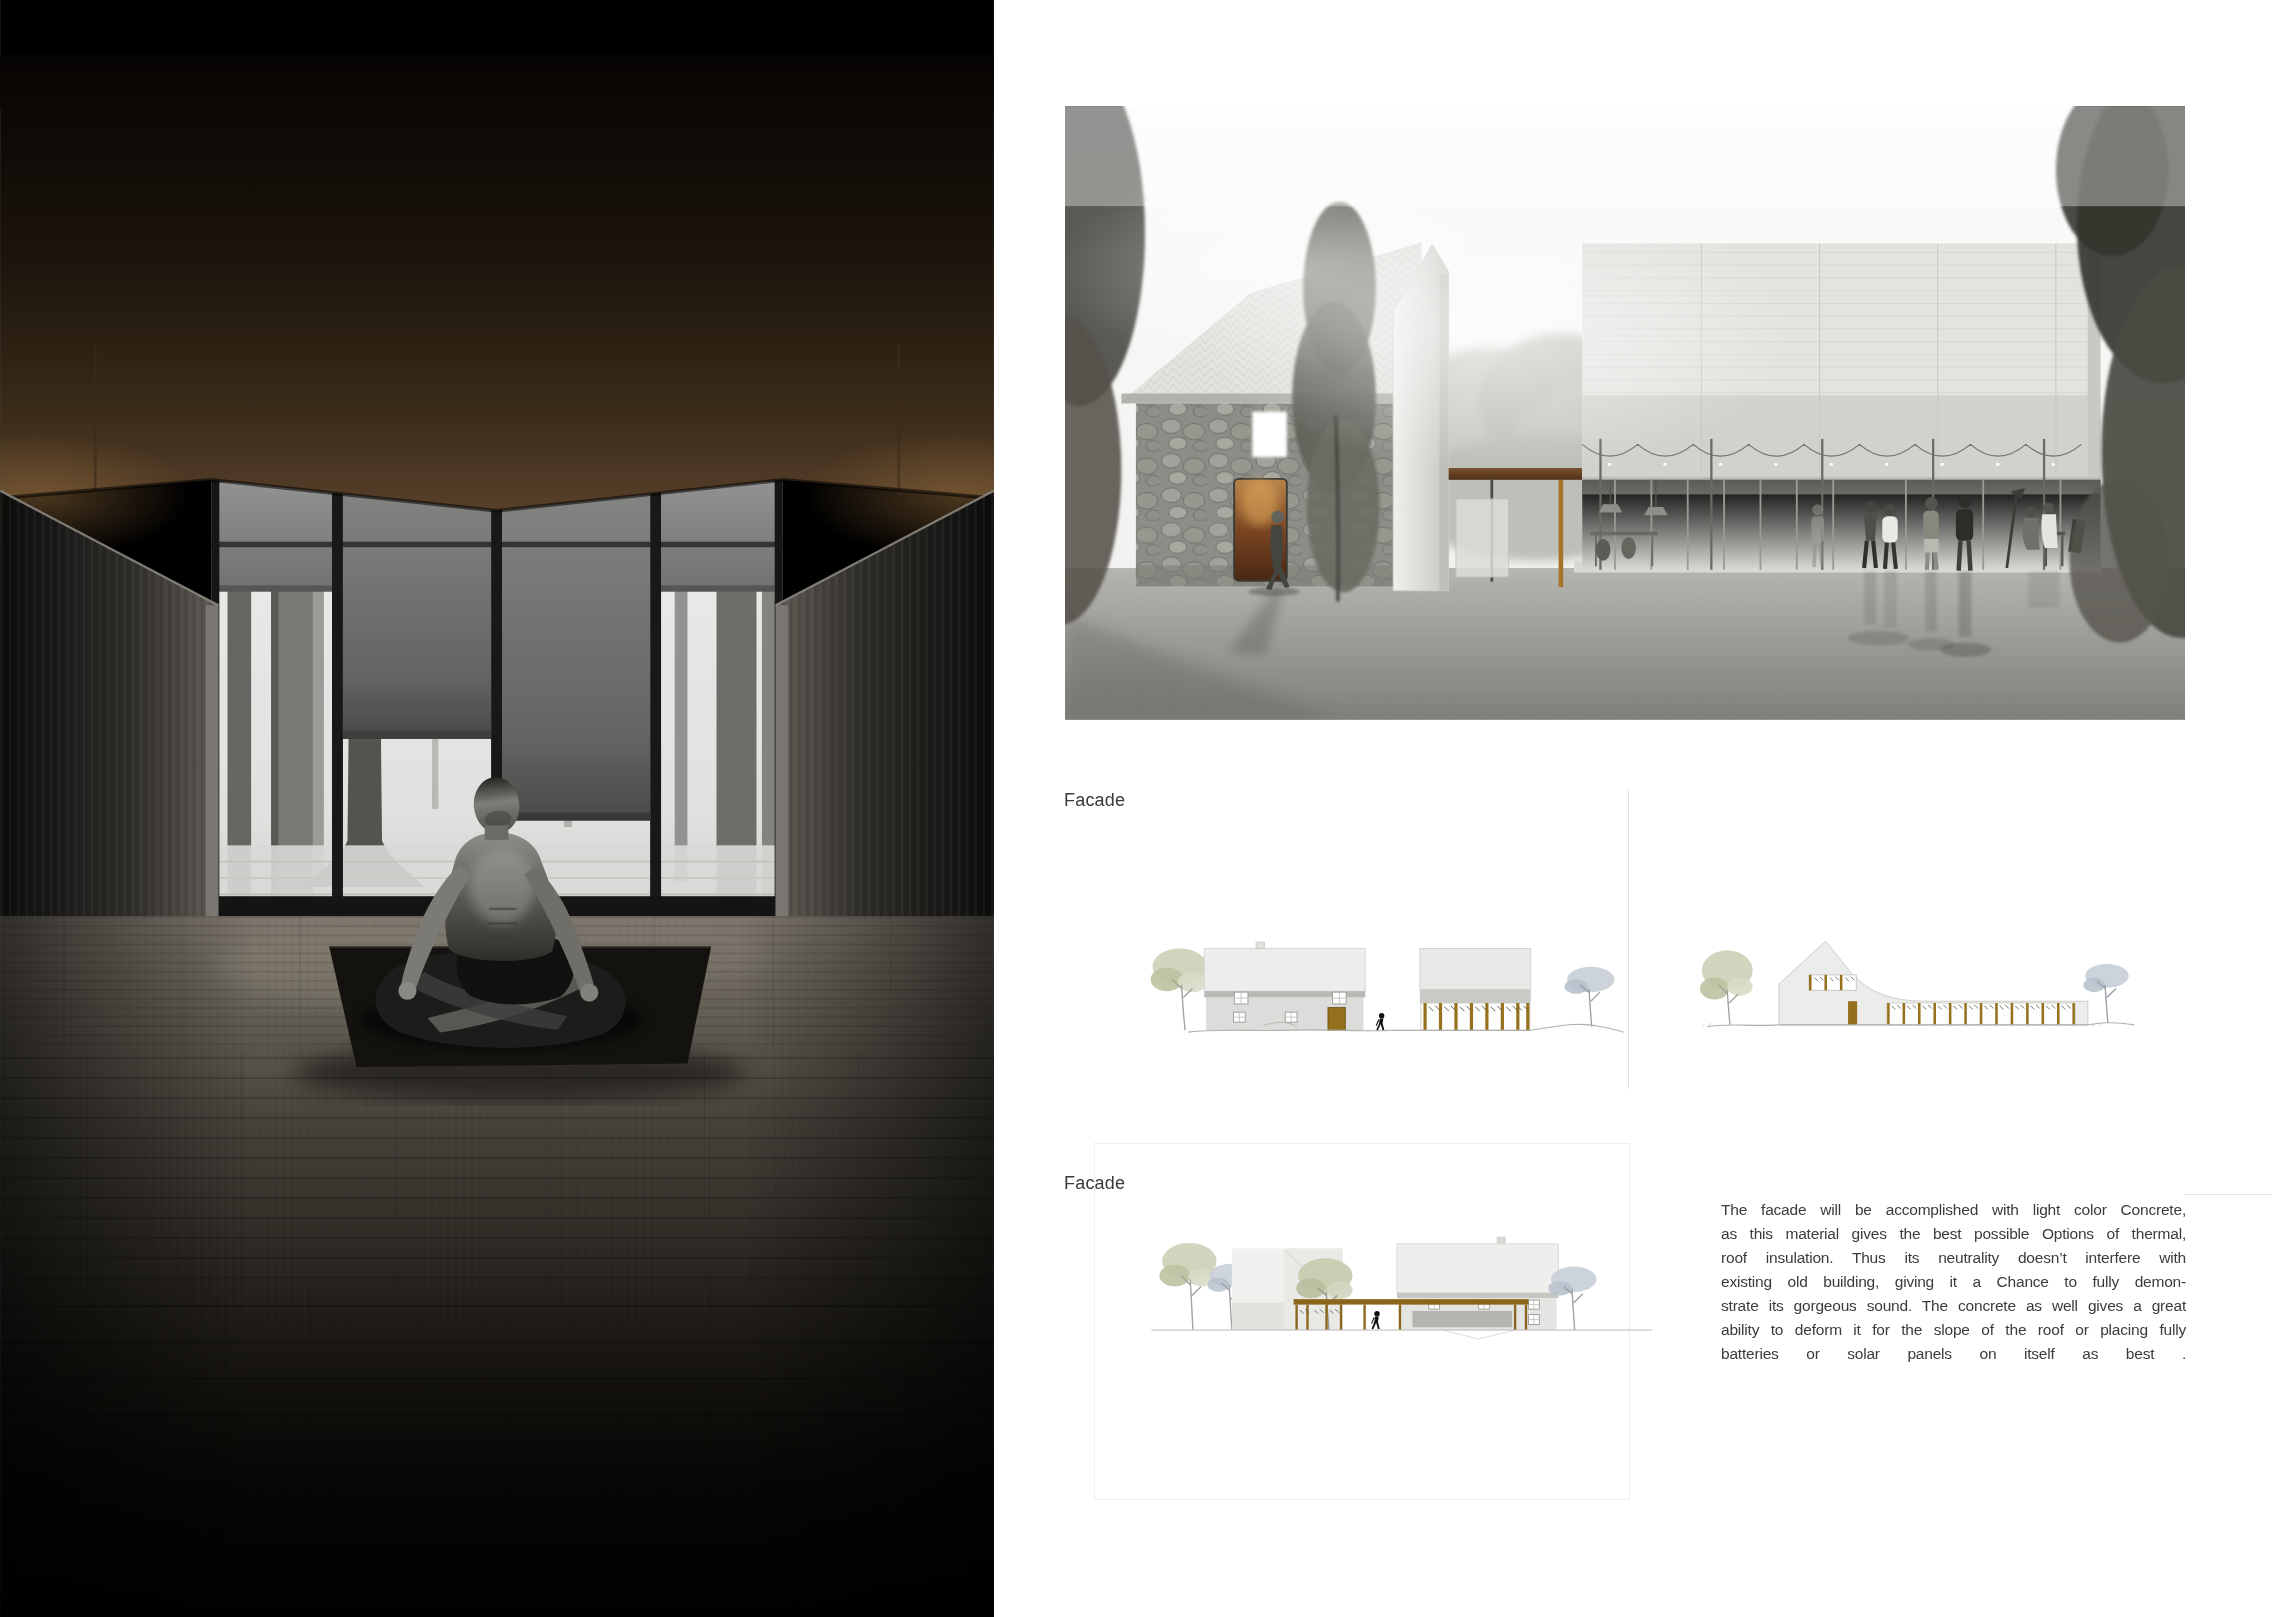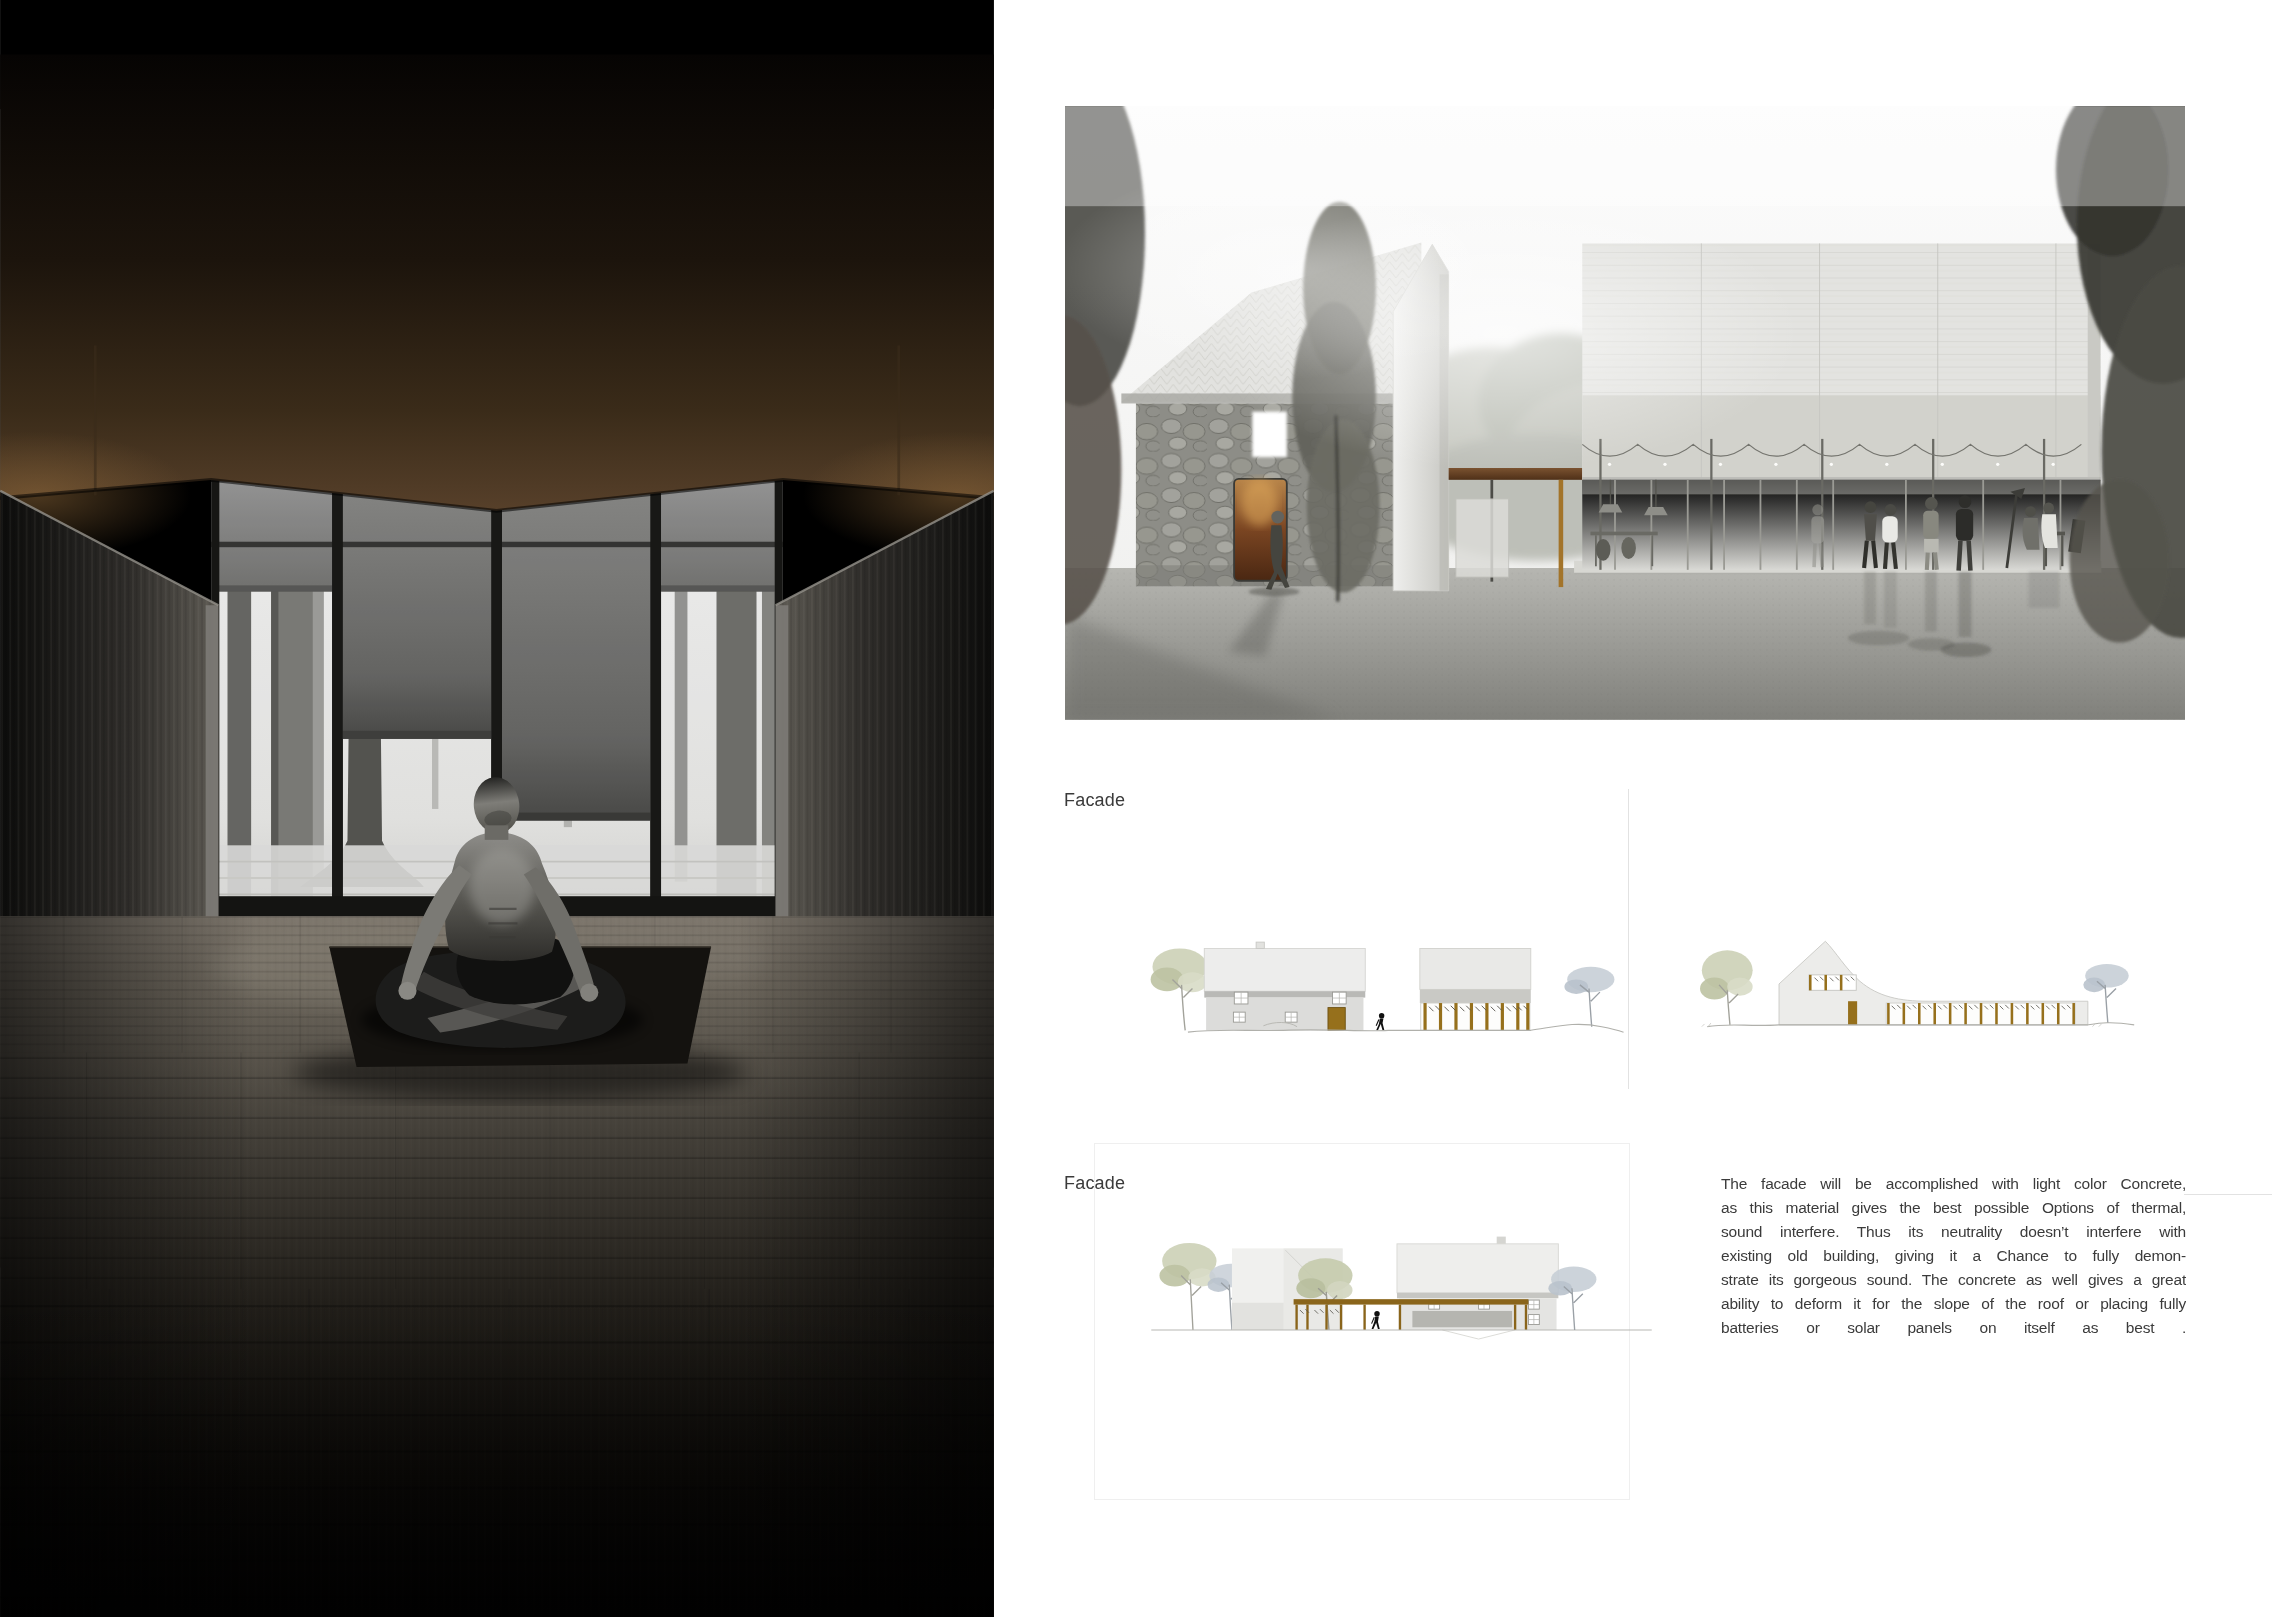--- a/index.html
+++ b/index.html
@@ -3,21 +3,21 @@
 <meta charset="utf-8">
 <style>
   html,body{margin:0;padding:0;background:#fff;width:2273px;height:1617px;overflow:hidden;
     font-family:"Liberation Sans",sans-serif;}
   #page{position:relative;width:2273px;height:1617px;background:var(--page-background,#fff);padding-left:8px;}
   .abs{position:absolute;}
   .facade-label{font-size:18px;color:var(--label-text,#3a3a3a);letter-spacing:0.2px;}
   .hairline-v{width:0.9px;background:var(--hairline-gray,#e2e2e2);}
   .hairline-h{height:0.9px;background:var(--hairline-gray,#e6e6e6);}
   .panel-outline{border:0.9px solid #efefef;}
-  #text-block{width:465px;color:var(--body-text,#3b3b3b);}
+  #text-block{width:465px;color:var(--body-text,#3b3b3b);margin-top:26px;}
   .t-line{font-size:15.5px;letter-spacing:-0.2px;line-height:24px;height:24px;
     text-align:justify;text-align-last:justify;overflow:hidden;white-space:normal;}
   svg{display:block;}
 </style>
 </head>
 <body>
 
 <div id="page">
 
   <div class="abs" style="left:0;top:0;width:994px;height:1617px">
@@ -681,21 +681,21 @@
       <ellipse cx="470" cy="62" rx="25" ry="14" fill="#c7ced6" opacity=".9"></ellipse>
       <ellipse cx="455" cy="72" rx="13" ry="8" fill="#b9c2cc" opacity=".9"></ellipse>
       <path d="M468,72 C469,90 470,104 471,118 M468,78 L459,70 M470,88 L480,78" stroke="#9aa0a6" stroke-width="1.5" fill="none"></path>
     </g>
   </svg>
   </div>
 
   <div id="text-block" class="abs" style="left:1721px;top:1172px">
     <div class="t-line">The facade will be accomplished with light color Concrete,</div>
     <div class="t-line">as this material gives the best possible Options of thermal,</div>
-    <div class="t-line">sound interfere. Thus its neutrality doesn’t interfere with</div>
+    <div class="t-line">roof insulation. Thus its neutrality doesn’t interfere with</div>
     <div class="t-line">existing old building, giving it a Chance to fully demon-</div>
     <div class="t-line">strate its gorgeous sound. The concrete as well gives a great</div>
     <div class="t-line">ability to deform it for the slope of the roof or placing fully</div>
     <div class="t-line">batteries or solar panels    on itself as best .</div>
   </div>
 
 </div>
 
 
 </body></html>

